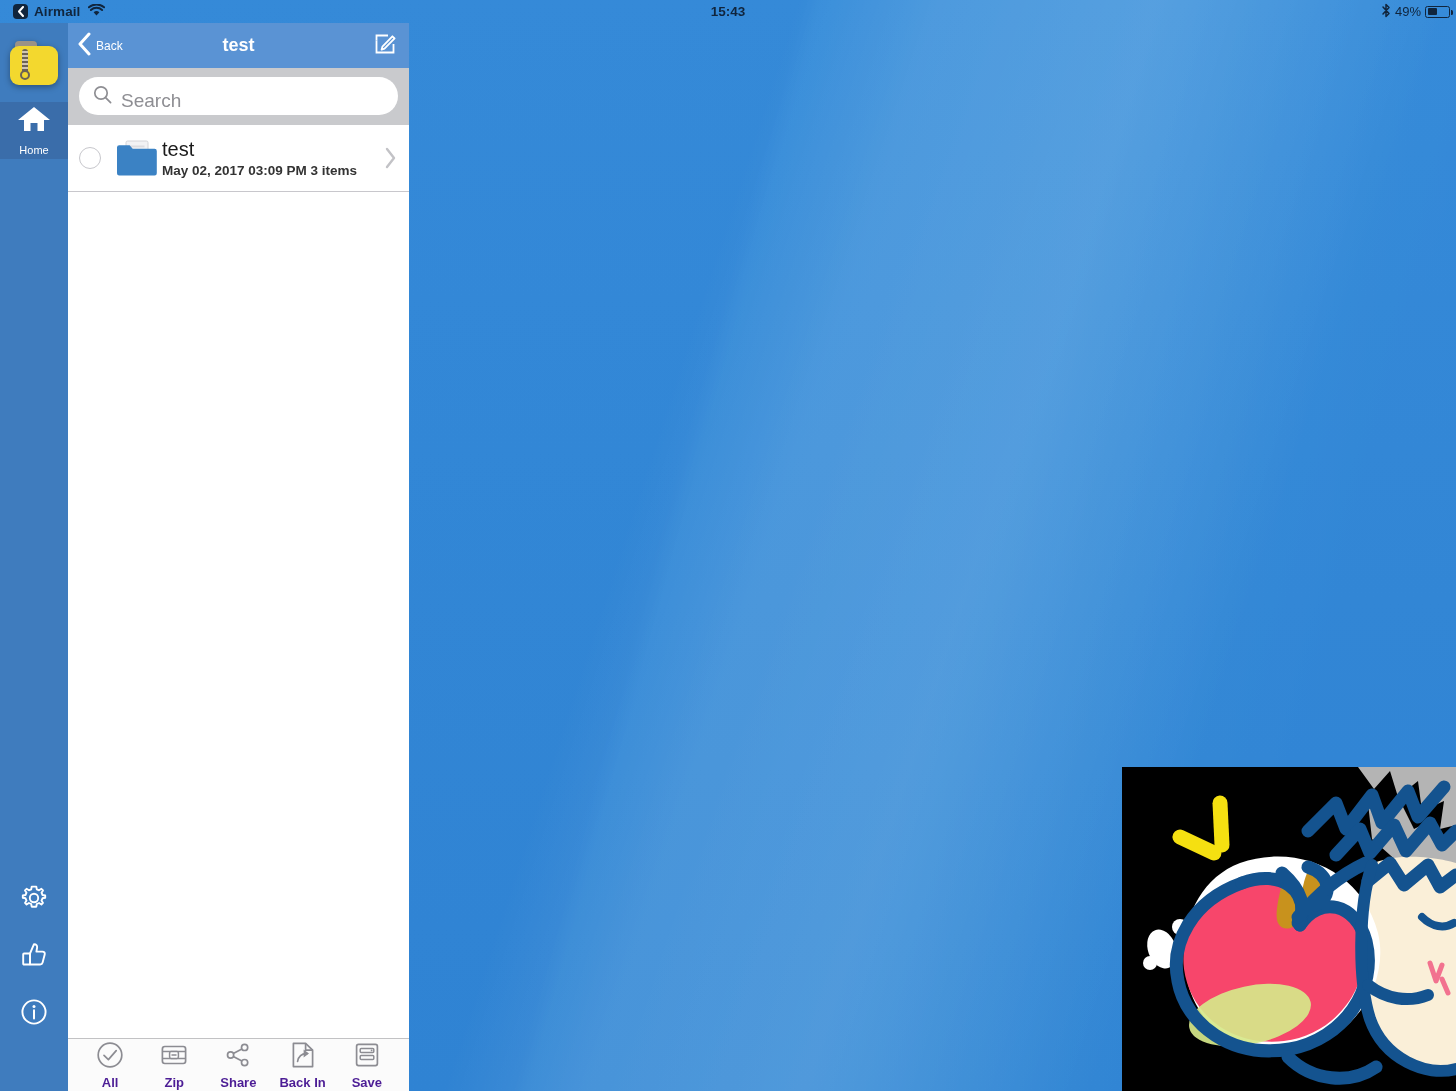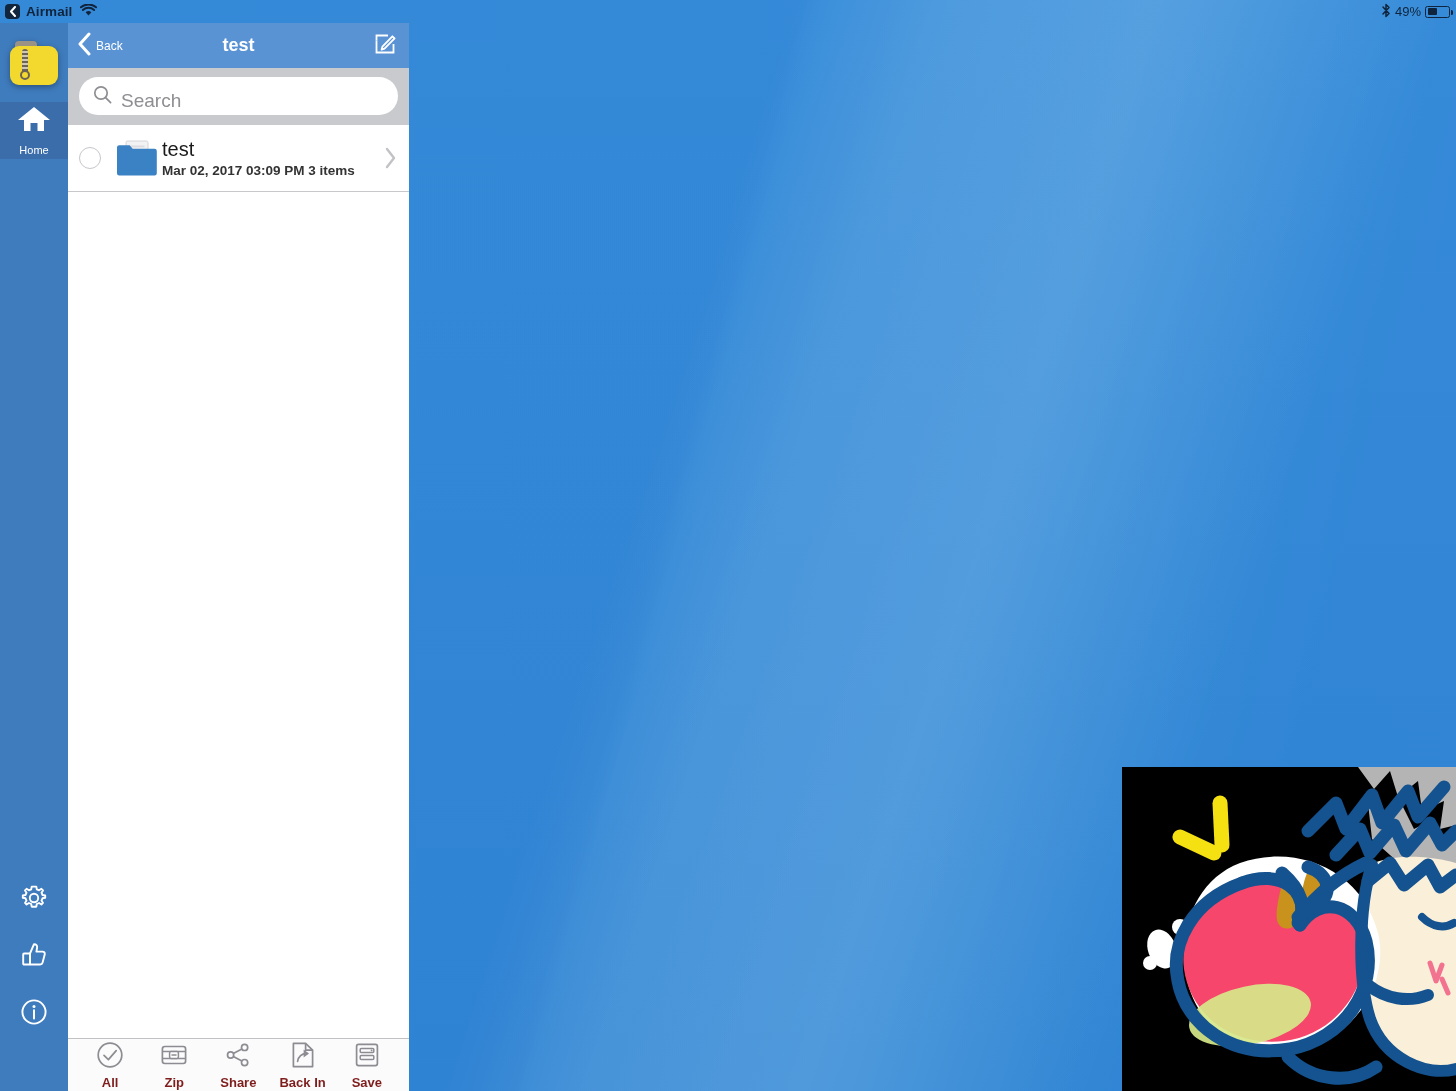--- a/index.html
+++ b/index.html
@@ -26,21 +26,21 @@
     background:linear-gradient(108deg, rgba(255,255,255,0) 44%, rgba(255,255,255,.10) 52%, rgba(255,255,255,.13) 64%, rgba(255,255,255,0) 80%);
   }
 
   
   #statusbar{
     position:absolute; top:0; left:0; right:0; height:23px;
     display:flex; align-items:center;
     font-size:13px; font-weight:bold; color:#10253d;
     z-index:50;
   }
-  #sb-left{ display:flex; align-items:center; gap:6px; padding-left:5px; }
+  #sb-left{ display:flex; align-items:center; gap:6px; padding-left:5px;margin-left:8px; }
   .sb-back-chip{
     width:15px; height:15px; border-radius:4px; background:#11253c;
     display:flex; align-items:center; justify-content:center;
   }
   .sb-back-chip svg{ display:block; }
   #sb-appname{ font-size:13.5px; font-weight:bold; letter-spacing:.1px; }
   #sb-wifi{ margin-left:2px; }
   #sb-center{
     position:absolute; left:0; right:0; text-align:center;
     font-size:13.5px; font-weight:bold;
@@ -168,21 +168,21 @@
   
   #toolbar{
     height:53px; background:#fbfbfb; border-top:1px solid #c2c2c4;
     display:flex; align-items:center; justify-content:space-around;
     padding:0 10px; flex:0 0 auto;
   }
   .tool-item{
     display:flex; flex-direction:column; align-items:center; justify-content:center;
     gap:3px; cursor:pointer; min-width:46px;
   }
-  .tool-label{ font-size:13px; font-weight:bold; color:#7f1d1d; line-height:1; }
+  .tool-label{ font-size:13px; font-weight:bold; color:#4c1d95; line-height:1; }
 
   
   #artwork{
     position:absolute; left:1122px; top:767px; width:334px; height:324px;
     background:#000; overflow:hidden; z-index:10;
   }
   #artwork svg{ display:block; }
 </style>
 </head>
 <body>
@@ -201,20 +201,21 @@
     <span id="sb-appname">Airmail</span>
     <span id="sb-wifi">
       <svg width="17" height="13" viewBox="0 0 17 13" aria-hidden="true">
         <path d="M8.5 11.6 L5.6 8.3 a4.4 4.4 0 0 1 5.8 0 Z" fill="#10253d"></path>
         <path d="M2.9 6.0 a8.4 8.4 0 0 1 11.2 0" fill="none" stroke="#10253d" stroke-width="2" stroke-linecap="round"></path>
         <path d="M0.9 3.3 a11.7 11.7 0 0 1 15.2 0" fill="none" stroke="#10253d" stroke-width="2" stroke-linecap="round"></path>
       </svg>
     </span>
   </div>
 
+  <div id="sb-center">15:43</div>
 
   <div id="sb-right">
     <span>
       <svg width="10" height="15" viewBox="0 0 10 15" aria-hidden="true">
         <path d="M2 4 L8 10.5 L5 13.5 L5 1.5 L8 4.5 L2 11" fill="none" stroke="#10253d" stroke-width="1.5" stroke-linejoin="round" stroke-linecap="round"></path>
       </svg>
     </span>
     <span id="sb-batt-pct">49%</span>
     <span class="batt-shell">
       <span class="batt-fill" id="batt-fill" style="width: 49%;"></span>
@@ -314,21 +315,21 @@
         <div class="row-icon">
           <svg width="44" height="40" viewBox="0 0 44 40" aria-hidden="true">
             <rect x="11" y="3" width="22" height="15" rx="1.6" fill="#f2f2f4" stroke="#d4d4d8" stroke-width="1"></rect>
             <rect x="14.5" y="7.5" width="15" height="1.9" fill="#dcdce0"></rect>
             <rect x="14.5" y="11.2" width="15" height="1.9" fill="#dcdce0"></rect>
             <path d="M2 9.5 a2.2 2.2 0 0 1 2.2-2.2 h10.4 l3.1 3.4 h21.9 a2.2 2.2 0 0 1 2.2 2.2 v22.4 a2.2 2.2 0 0 1 -2.2 2.2 h-35.4 a2.2 2.2 0 0 1 -2.2-2.2 z" fill="#3b82c4"></path>
           </svg>
         </div>
         <div class="row-text">
           <div class="row-title">test</div>
-          <div class="row-sub">Mar 02, 2017 03:09 PM  3 items</div>
+          <div class="row-sub">May 02, 2017 03:09 PM  3 items</div>
         </div>
         <div class="row-chevron">
           <svg width="13" height="22" viewBox="0 0 13 22" aria-hidden="true">
             <polyline points="3,2 10,11 3,20" fill="none" stroke="#c2c2c6" stroke-width="2.4" stroke-linecap="round" stroke-linejoin="round"></polyline>
           </svg>
         </div>
       </div>
     </div>
 
     <div id="toolbar">

